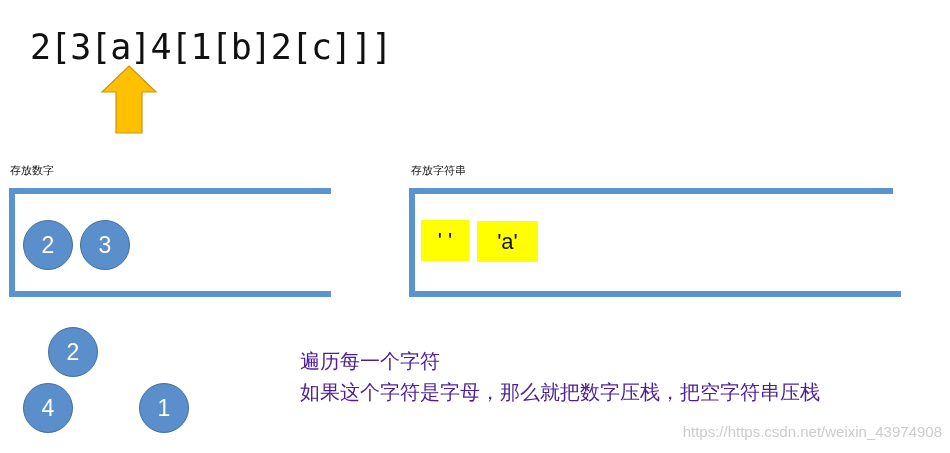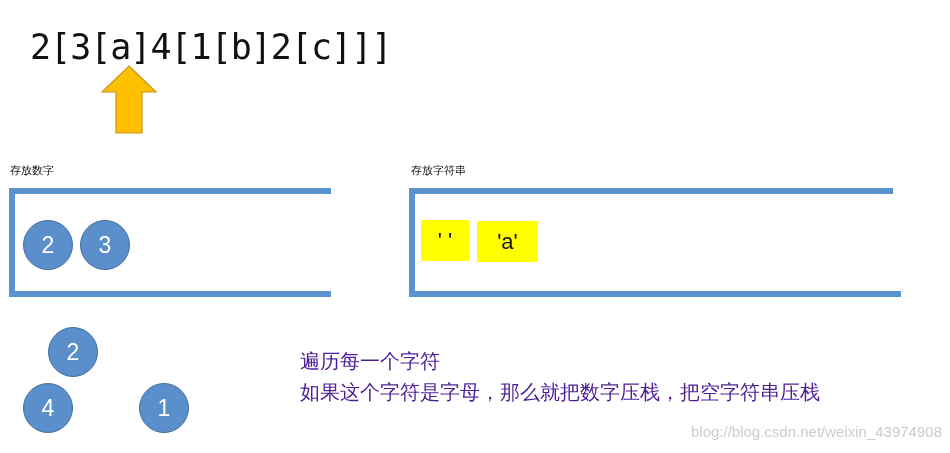--- a/index.html
+++ b/index.html
@@ -35,13 +35,13 @@
 
 <div class="abs circle" style="left:48px; top:327px;">2</div>
 <div class="abs circle" style="left:23px; top:383px;">4</div>
 <div class="abs circle" style="left:139px; top:383px;">1</div>
 
 <div class="abs desc">
   <div>遍历每一个字符</div>
   <div>如果这个字符是字母，那么就把数字压栈，把空字符串压栈</div>
 </div>
 
-<div class="abs watermark">blog://blog.csdn.net/weixin_43974908</div>
+<div class="abs watermark">https://https.csdn.net/weixin_43974908</div>
 
 </body></html>

